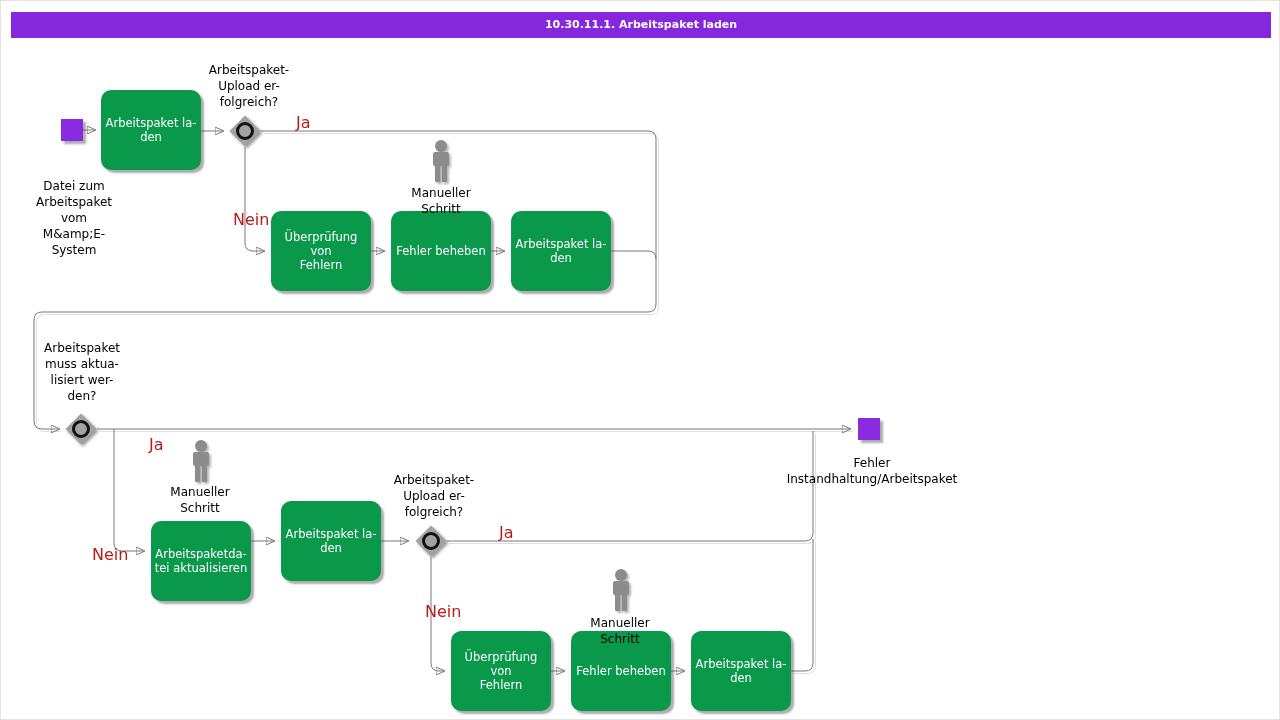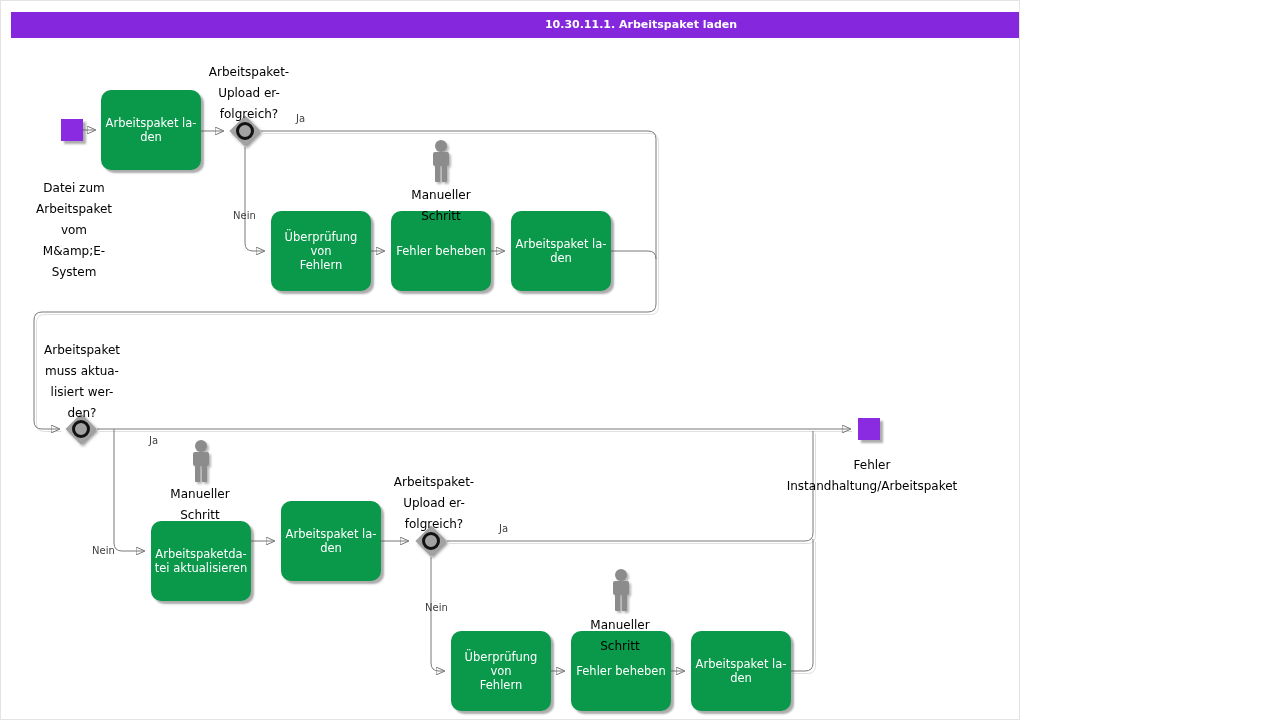--- a/index.html
+++ b/index.html
@@ -1,17 +1,17 @@
 <!DOCTYPE html>
 <html style="--titlebar: #8527dd; --node: #8a2be2; --activity: #0a984b; --line: #787878;"><head>
 <meta charset="utf-8">
 <style>
   html,body{margin:0;padding:0;background:#fff;}
   #canvas{
-    position:relative;width:1020px;height:720px;background:#ffffff;
+    position:relative;width:1280px;height:720px;background:#ffffff;
     font-family:"DejaVu Sans","Liberation Sans",sans-serif;
     overflow:hidden;border:1px solid #e3e3e3;box-sizing:border-box;
   }
   #titlebar{
     position:absolute;left:10px;top:11px;width:1260px;height:26px;
     background:var(--titlebar,#8527dd);color:#ffffff;
     font-size:11px;font-weight:bold;text-align:center;line-height:26px;
   }
   #connectors{position:absolute;left:0;top:0;z-index:1;}
   #connectors path{fill:none;stroke:var(--line,#787878);stroke-width:1;}
@@ -32,24 +32,24 @@
     filter:drop-shadow(2px 2px 1.5px rgba(70,70,70,.55));}
   .diamond .shape{
     position:absolute;left:7px;top:7px;width:22px;height:22px;
     background:#a2a2a2;transform:rotate(45deg);
   }
   .diamond .ring{
     position:absolute;left:9px;top:9px;width:12px;height:12px;
     border:3px solid #121212;border-radius:50%;
   }
   .lbl{
-    position:absolute;z-index:4;color:#000;font-size:12px;line-height:21px;
+    position:absolute;z-index:4;color:#000;font-size:12px;line-height:16px;
     text-align:center;white-space:pre-line;
   }
-  .edge-lbl{position:absolute;z-index:4;color:#404040;font-size:10px;white-space:nowrap;}
+  .edge-lbl{position:absolute;z-index:4;color:#b91c1c;font-size:16px;white-space:nowrap;}
   .person{position:absolute;z-index:4;filter:drop-shadow(2px 2px 1px rgba(70,70,70,.4));}
   .person svg{display:block;}
   .person .fill{fill:#8c8c8c;}
 </style>
 </head>
 <body>
 
 <div id="canvas">
 
   <div id="titlebar">10.30.11.1. Arbeitspaket laden</div>

